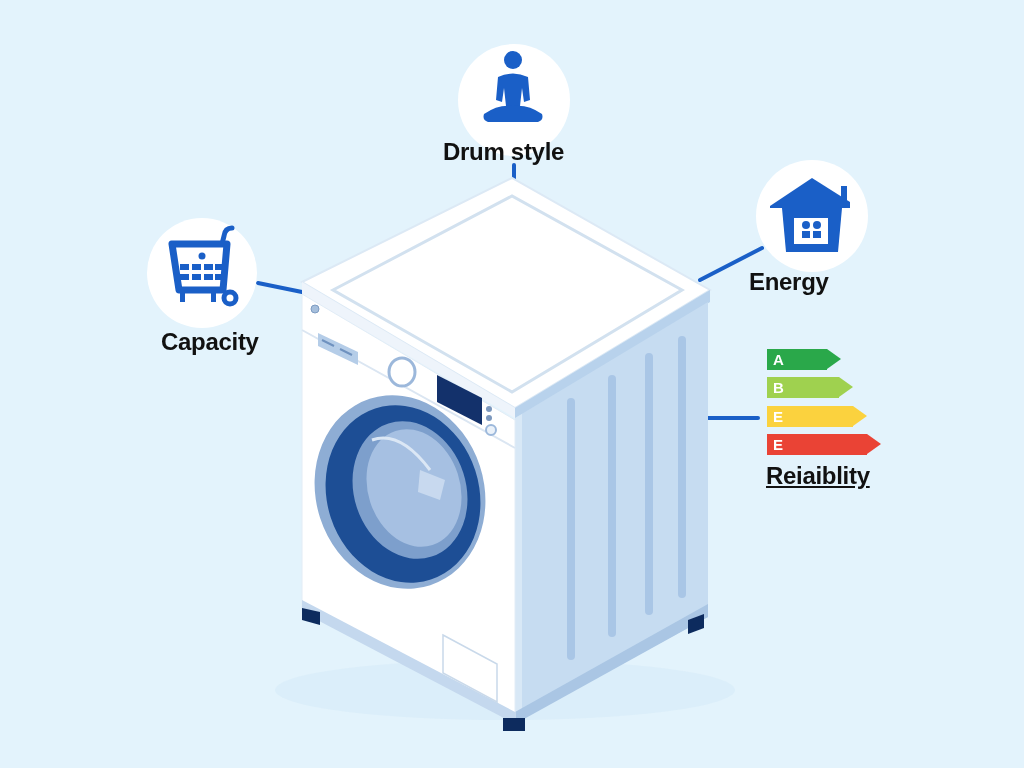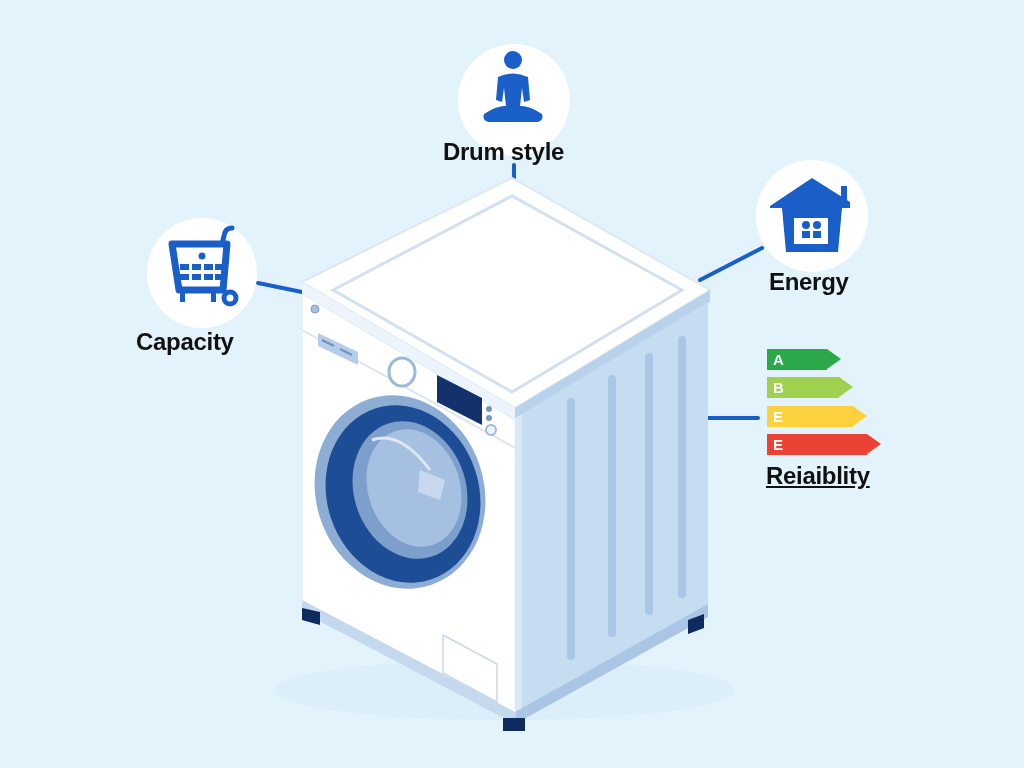--- a/index.html
+++ b/index.html
@@ -101,35 +101,35 @@
         <rect x="33" y="56" width="9" height="6"></rect>
           <rect x="45" y="56" width="9" height="6"></rect>
           <rect x="57" y="56" width="9" height="6"></rect>
           <rect x="68" y="56" width="8" height="6"></rect>
       </g>
       <rect x="33" y="72" width="5" height="12" fill="#1a5fc7"></rect>
       <rect x="64" y="72" width="5" height="12" fill="#1a5fc7"></rect>
       <circle cx="83" cy="80" r="6" fill="none" stroke="#1a5fc7" stroke-width="5"></circle>
     </svg>
   </div>
-  <div class="label" style="left:136px;top:328px;text-align:center;">Capacity</div>
+  <div class="label" style="left:161px;top:328px;text-align:center;">Capacity</div>
 
   <div class="icon-circle" style="left:756px;top:160px;width:112px;height:112px;">
     <svg width="112" height="112" viewBox="0 0 112 112">
       <path d="M14,46 L56,18 L94,42 L94,48 L14,48 Z" fill="#1a5fc7"></path>
       <rect x="85" y="26" width="6" height="14" fill="#1a5fc7"></rect>
       <path d="M26,48 L86,48 L82,92 L30,92 Z" fill="#1a5fc7"></path>
       <rect x="38" y="58" width="34" height="26" fill="#ffffff"></rect>
       <circle cx="50" cy="65" r="4" fill="#1a5fc7"></circle>
       <circle cx="61" cy="65" r="4" fill="#1a5fc7"></circle>
       <rect x="46" y="71" width="8" height="7" fill="#1a5fc7"></rect>
       <rect x="57" y="71" width="8" height="7" fill="#1a5fc7"></rect>
     </svg>
   </div>
-  <div class="label" style="left:769px;top:268px;">Energy</div>
+  <div class="label" style="left:749px;top:268px;">Energy</div>
 
   <div>
     <div class="rating" style="left:767px;top:349px;width:60px;background:#2aa84a;--c:#2aa84a;"><span>A</span></div>
     <div class="rating" style="left:767px;top:377px;width:72px;background:#9fd14f;--c:#9fd14f;"><span>B</span></div>
     <div class="rating" style="left:767px;top:406px;width:86px;background:#fbd23e;--c:#fbd23e;"><span>E</span></div>
     <div class="rating" style="left:767px;top:434px;width:100px;background:#ea4335;--c:#ea4335;"><span>E</span></div>
   </div>
   <div class="label" style="left:766px;top:462px;text-decoration:underline;">Reiaiblity</div>
 
 </div>

